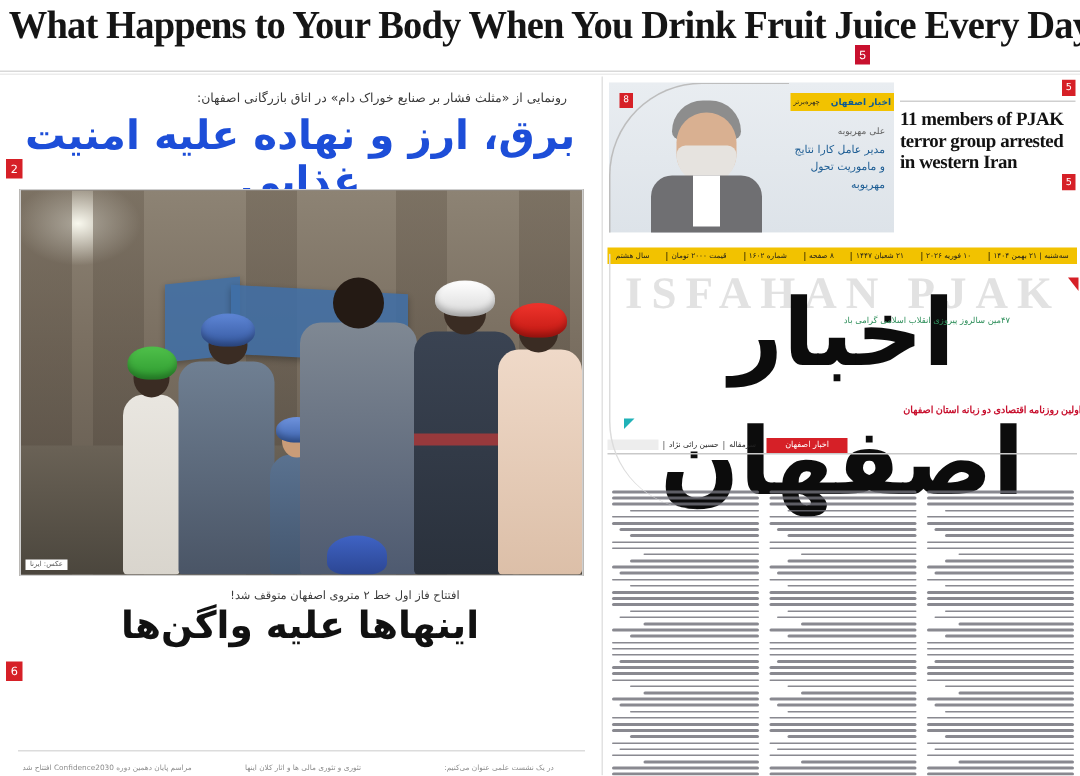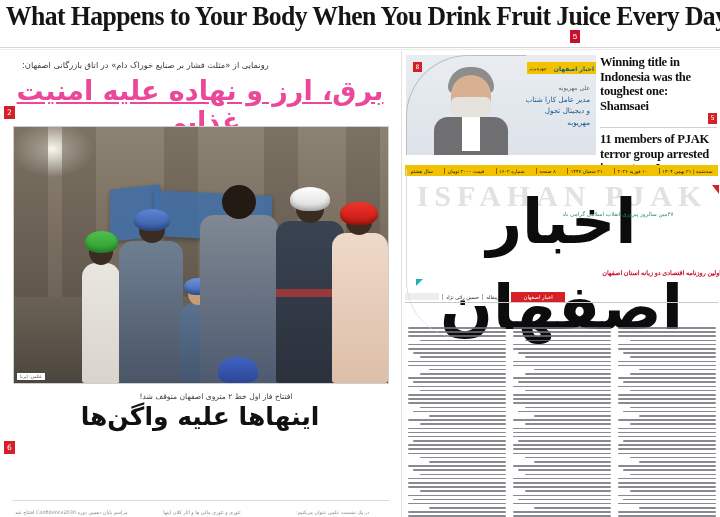--- a/index.html
+++ b/index.html
@@ -34,30 +34,29 @@
     font-size:8px; line-height:13px; text-align:center;
   }
 
   .rule-top { position:absolute; left:0; top:47px; width:720px; height:1px; background:#d8d8d8; }
   .rule-top2 { position:absolute; left:0; top:49px; width:720px; height:1px; background:#ececec; }
 
   
   .left-col { position:absolute; left:0; top:51px; width:400px; bottom:0; }
 
   .kicker-fa {
-    direction:rtl; text-align:left;
+    direction:rtl; text-align:right;
     font-size:8.3px; color:#3a3a3a; padding:9px 22px 0 22px;
     font-family:"DejaVu Sans", sans-serif;
   }
   .headline-fa {
     direction:rtl; text-align:center;
-    font-size:27px; font-weight:700; color:#ec4899;
+    font-size:27px; font-weight:700; color:#1d4ed8;
     padding:5px 10px 0 10px; letter-spacing:-1px;
     font-family:"DejaVu Sans", sans-serif;
-    text-decoration:underline;
   }
   .badge-sq {
     position:absolute; width:11px; height:13px; color:#fff;
     font-size:7.5px; line-height:13px; text-align:center;
     font-family:"DejaVu Sans", sans-serif;
   }
   .badge-red { background:#d62027; }
 
   
   .photo-wrap {
@@ -90,21 +89,21 @@
     position:absolute; border-radius:50% 50% 42% 42%;
     box-shadow:inset 0 -3px 4px rgba(0,0,0,.25);
   }
   .photo-credit {
     position:absolute; left:3px; bottom:3px; background:#fff;
     font-size:4.6px; padding:1px 3px; color:#555; direction:rtl;
     font-family:"DejaVu Sans", sans-serif;
   }
 
   .kicker-fa2 {
-    position:absolute; left:0; width:432px; top:341px;
+    position:absolute; left:14px; width:432px; top:341px;
     direction:rtl; text-align:center; font-size:7.6px; color:#3a3a3a;
     font-family:"DejaVu Sans", sans-serif;
   }
   .headline-fa2 {
     position:absolute; left:0; width:400px; top:351px;
     direction:rtl; text-align:center; font-size:25px; font-weight:700;
     color:#111; letter-spacing:-1px;
     font-family:"DejaVu Sans", sans-serif;
   }
 
@@ -369,28 +368,27 @@
           <div class="rc-shirt"></div>
         </div>
         <div class="rc-arc"></div>
         <div class="rc-minibadge">8</div>
         <div class="rc-logo-strip">
           <span class="rc-logo-sub">چهره‌برتر</span>
           <span class="rc-logo-fa">اخبار اصفهان</span>
         </div>
         <div class="rc-caption">
           <div class="nm">علی مهریوبه</div>
-          <div>مدیر عامل کارا شتاب</div>
-          <div>و دیجیتال تحول</div>
+          <div>مدیر عامل کارا نتایج</div>
+          <div>و ماموریت تحول</div>
           <div>مهریوبه</div>
         </div>
       </div>
 
       <div class="rc-en">
-        <div class="en-head">Winning title in Indonesia was the toughest one: Shamsaei</div>
         <div style="overflow:hidden;">
             <div class="en-badge">5</div>
           </div>
         <div class="en-rule"></div>
         <div class="en-head">11 members of PJAK terror group arrested in western Iran</div>
         <div style="overflow:hidden;">
             <div class="en-badge">5</div>
           </div>
       </div>
     </div>

